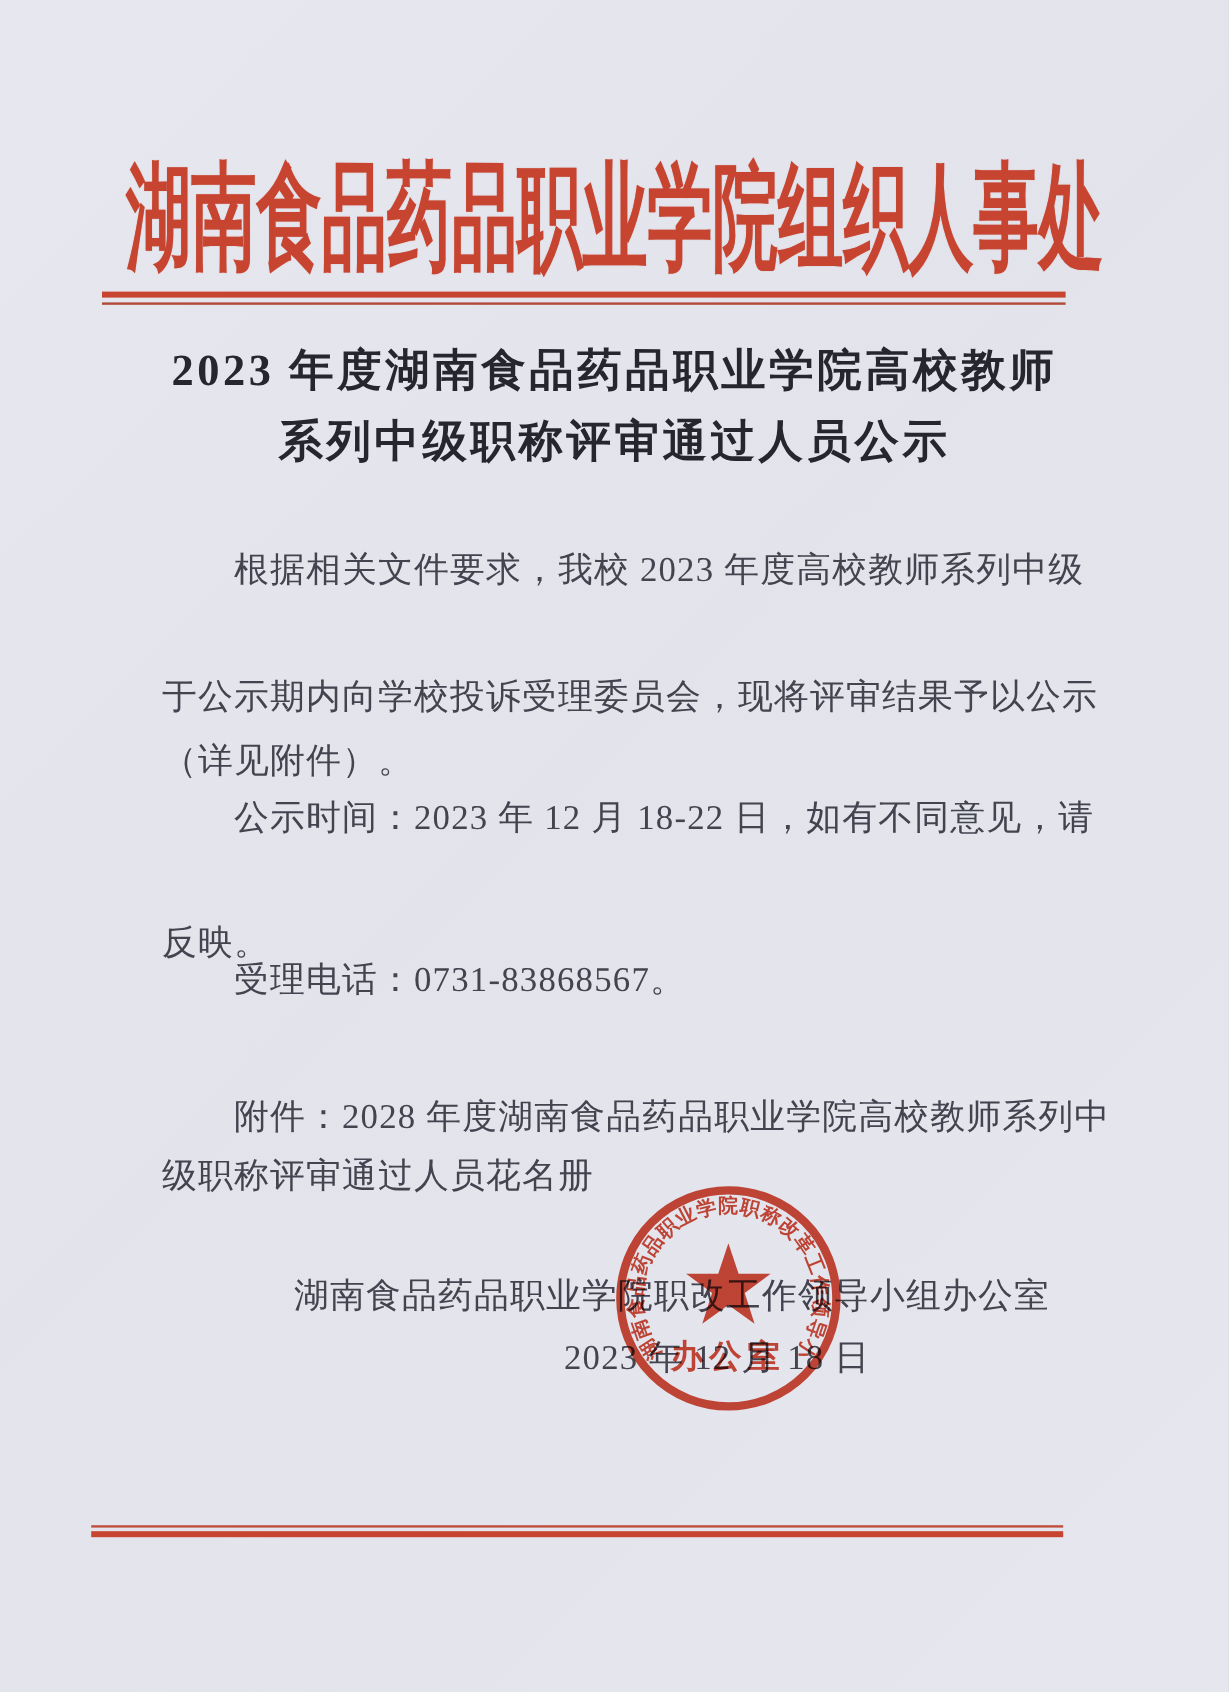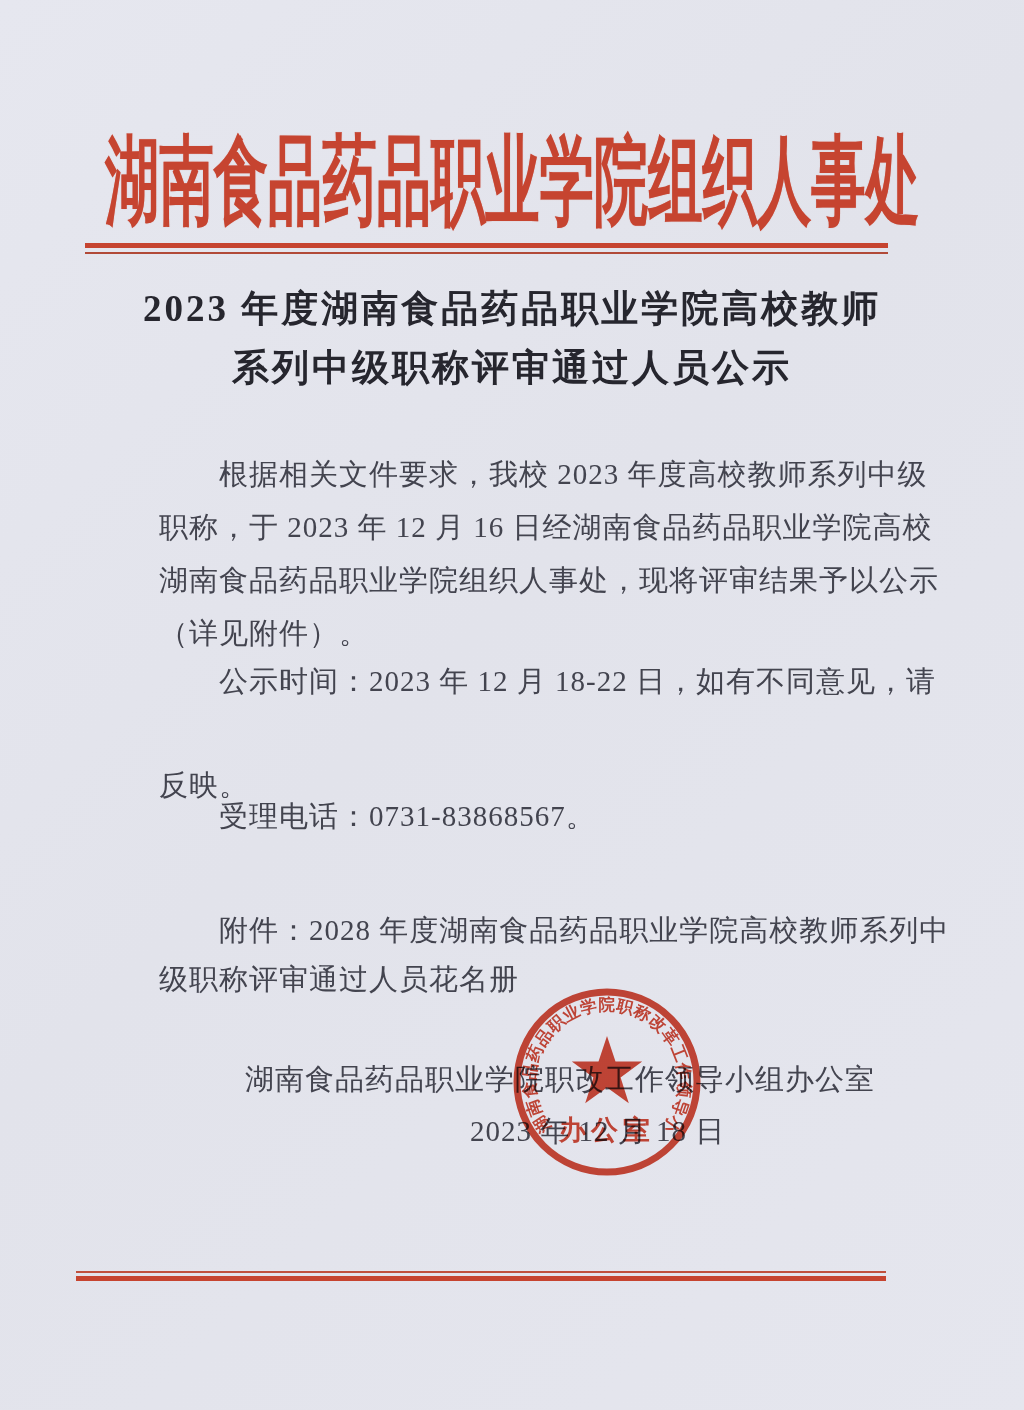--- a/index.html
+++ b/index.html
@@ -67,21 +67,20 @@
 
   
   .bline {
     position: absolute;
     left: 135px;
     width: 753px;
     font-size: 29px;
     letter-spacing: 1px;
     color: #43444f;
     white-space: nowrap;
-    margin-left: 24px;
   }
   .indent { padding-left: 60px; }
 
   
   .signature {
     position: absolute;
     top: 1060px;
     left: 135px;
     width: 740px;
     text-align: right;
@@ -119,22 +118,21 @@
   <div class="masthead">
     <div class="masthead-text">湖南食品药品职业学院组织人事处</div>
   </div>
   <div class="rule rule-top-thick"></div>
   <div class="rule rule-top-thin"></div>
 
   <div class="doc-title l1">2023 年度湖南食品药品职业学院高校教师</div>
   <div class="doc-title l2">系列中级职称评审通过人员公示</div>
 
   <div class="bline indent" style="top:455px">根据相关文件要求，我校 2023 年度高校教师系列中级</div>
-  <div class="bline" style="top:508px">职称，于 2023 年 12 月 16 日经湖南食品药品职业学院高校</div>
-  <div class="bline" style="top:561px">湖南食品药品职业学院组织人事处，现将评审结果予以公示</div>
+  <div class="bline" style="top:561px">于公示期内向学校投诉受理委员会，现将评审结果予以公示</div>
   <div class="bline" style="top:614px">（详见附件）。</div>
 
   <div class="bline indent" style="top:662px">公示时间：2023 年 12 月 18-22 日，如有不同意见，请</div>
   <div class="bline" style="top:766px">反映。</div>
 
   <div class="bline indent" style="top:797px">受理电话：0731-83868567。</div>
 
   <div class="bline indent" style="top:911px">附件：2028 年度湖南食品药品职业学院高校教师系列中</div>
   <div class="bline" style="top:960px">级职称评审通过人员花名册</div>
 

